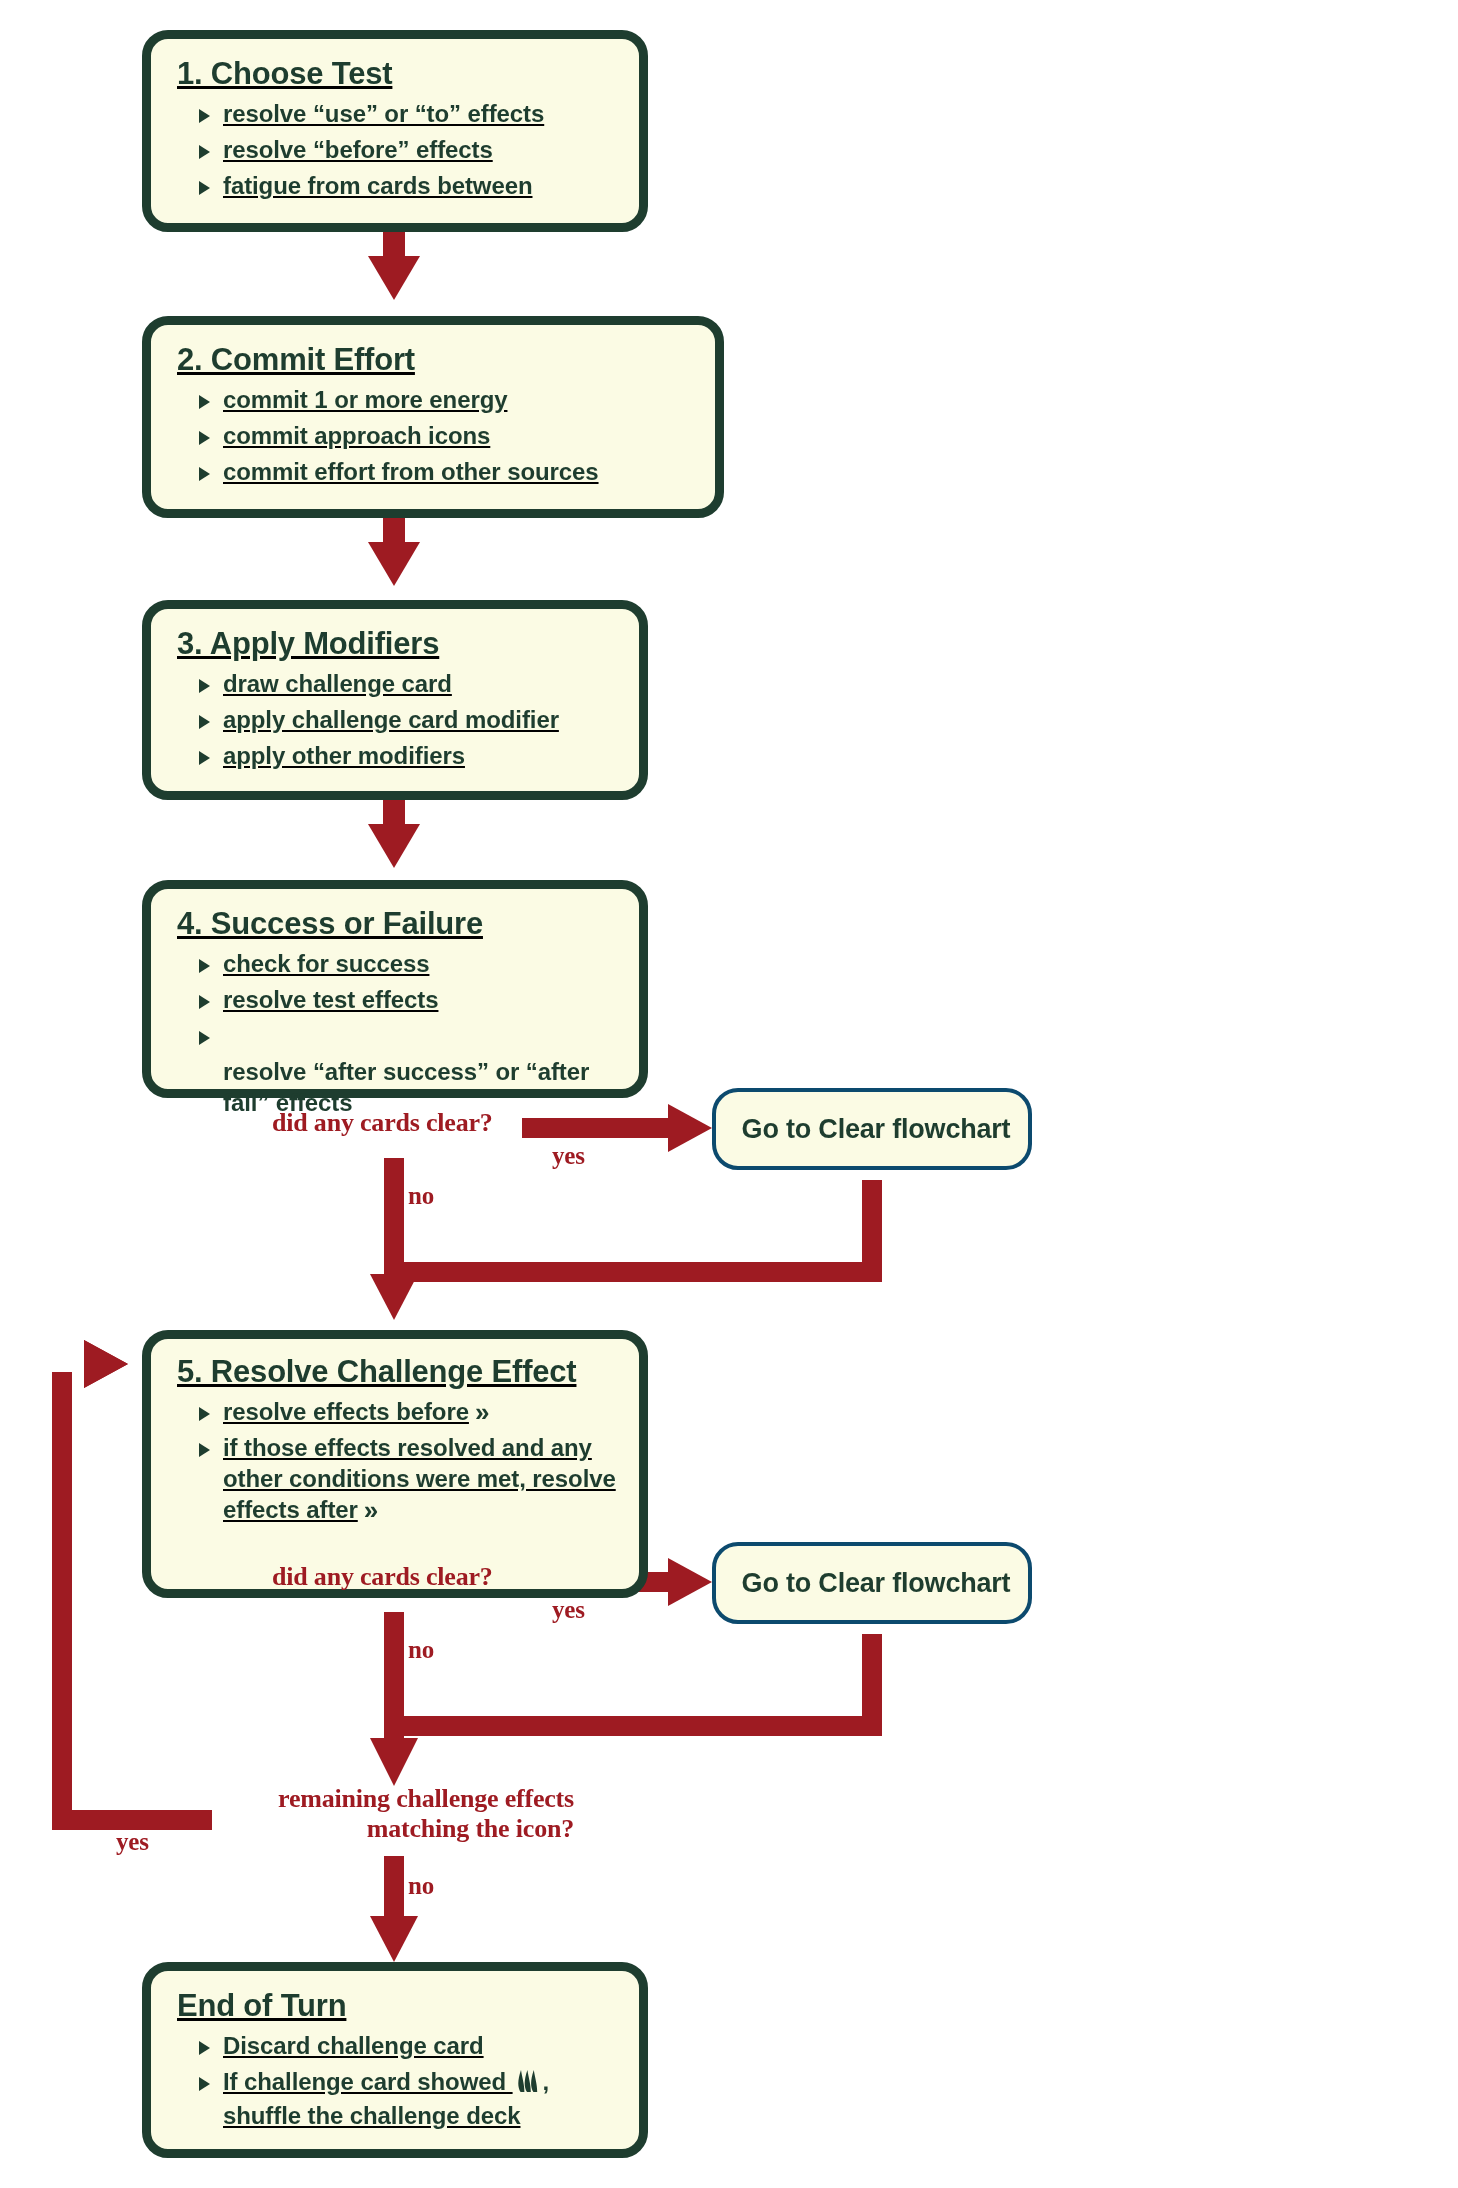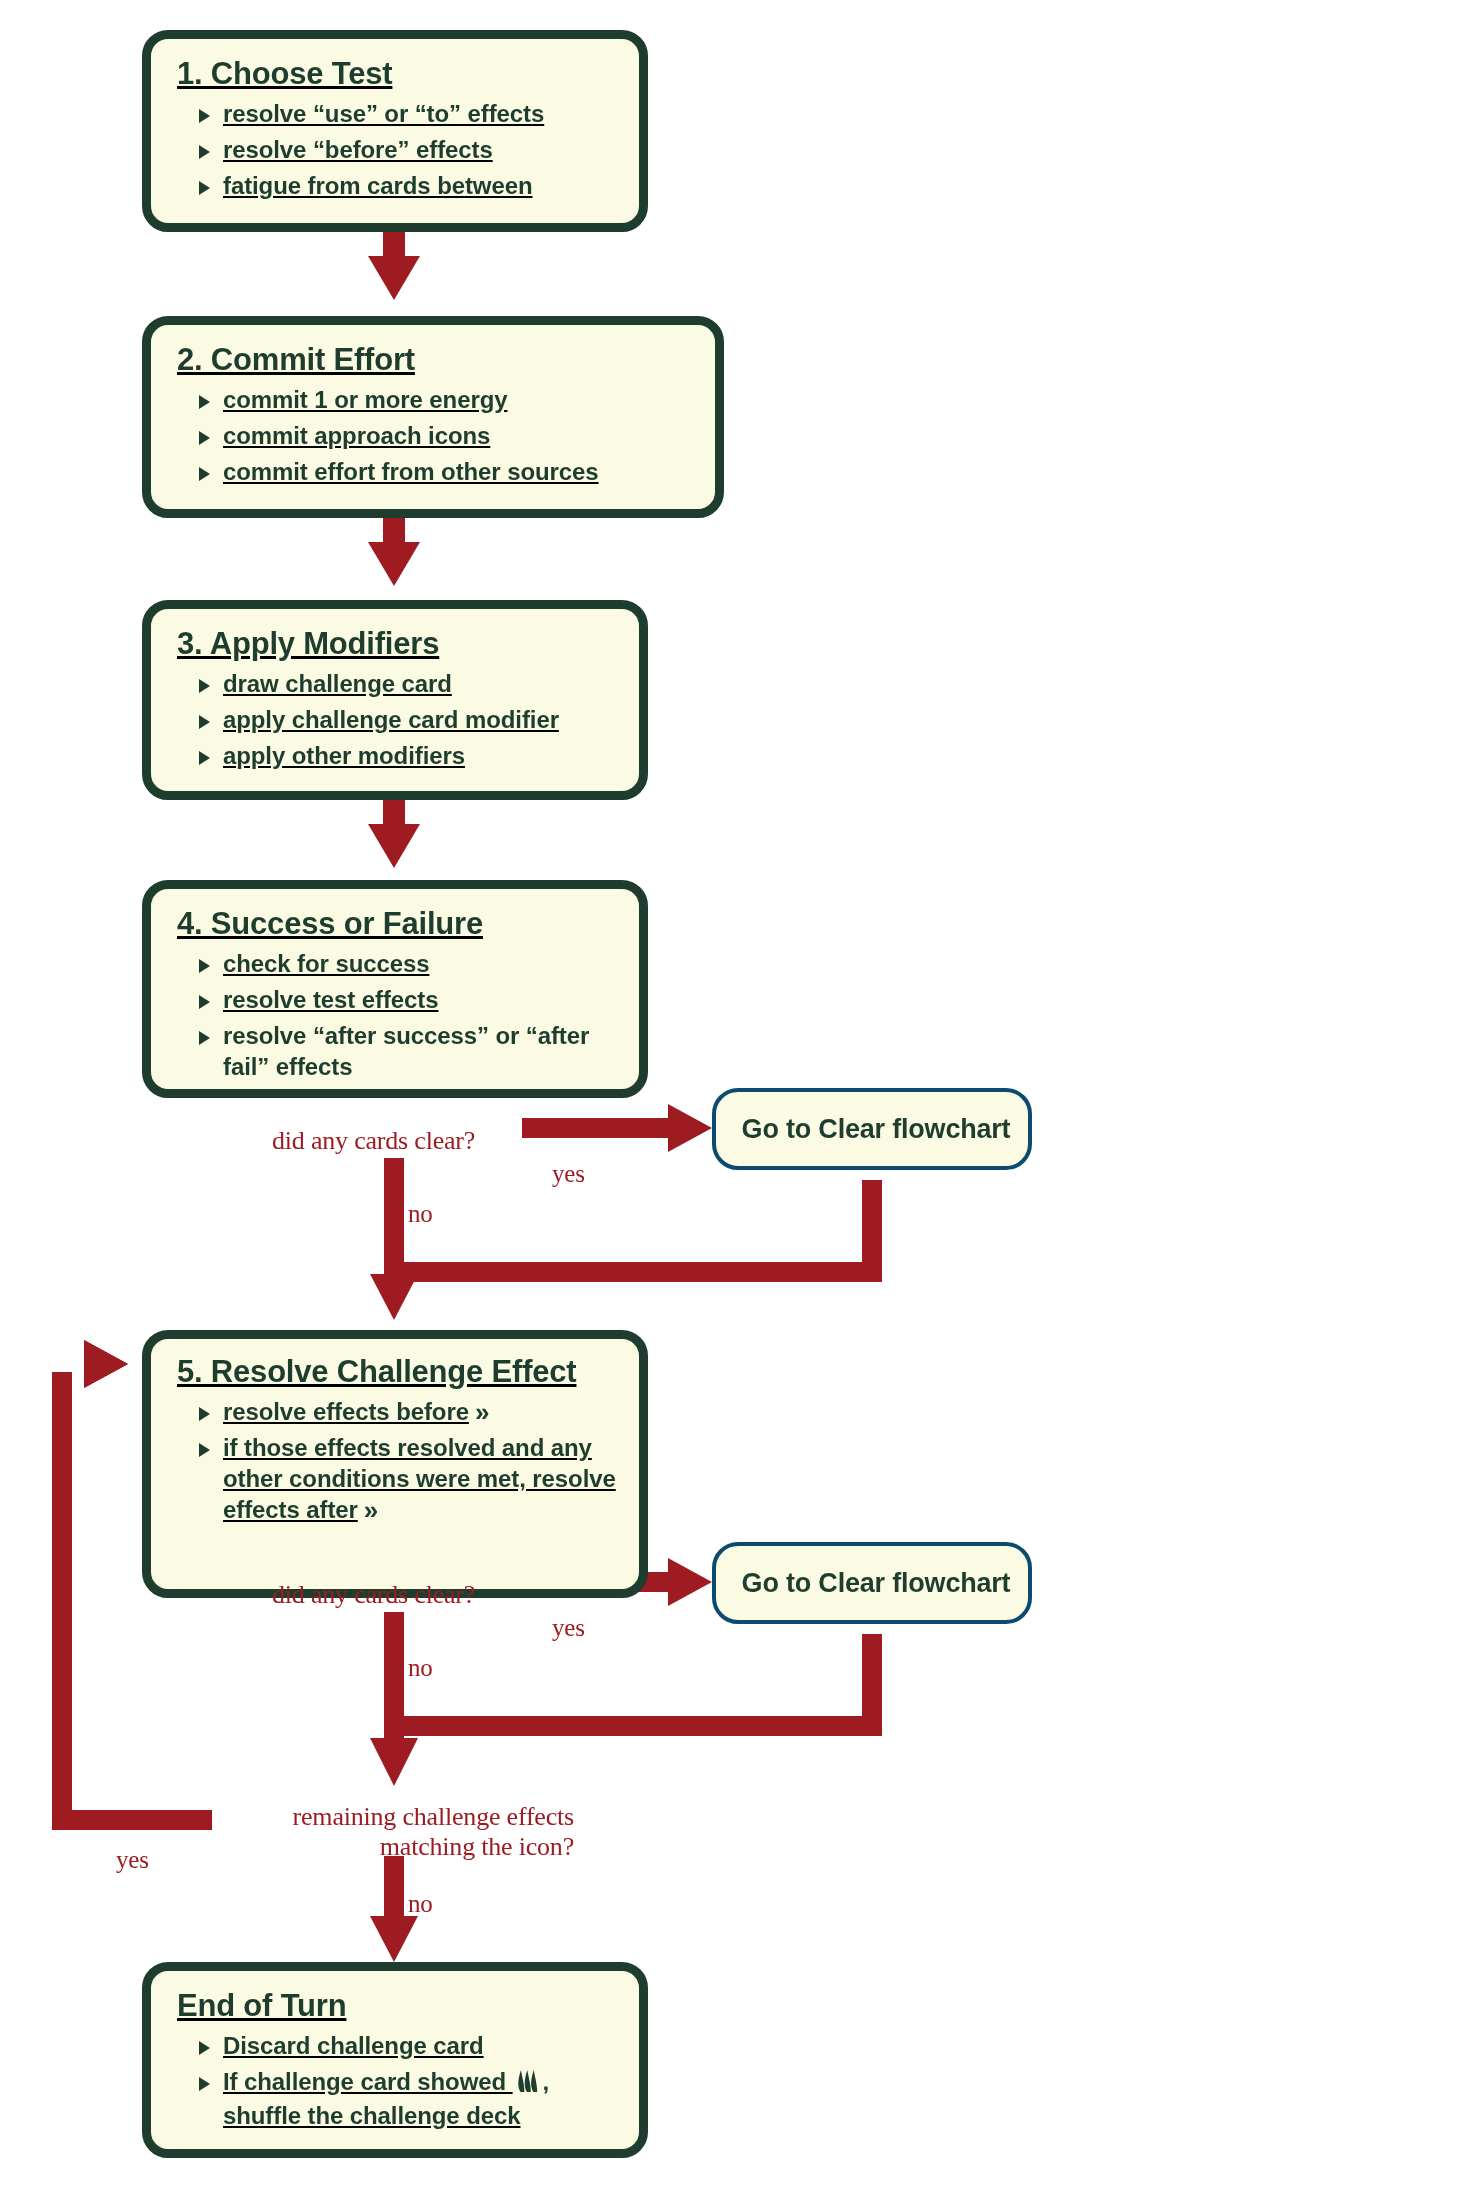--- a/index.html
+++ b/index.html
@@ -113,23 +113,22 @@
     letter-spacing: -0.2px;
     white-space: nowrap;
     padding-left: 8px;
   }
 
   
   .edge-label {
     position: absolute;
     color: #9e1b22;
     font-family: "Liberation Serif", serif;
-    font-weight: normal;
+    font-weight: bold;
     white-space: nowrap;
-    margin-top: 18px;
   }
 
   .question-label {
     font-size: 26px;
     line-height: 1.16;
     text-align: center;
     letter-spacing: -0.2px;
   }
 
   .yesno-label {
@@ -267,21 +266,21 @@
       <li class="bullet-item">
         <span class="tri-icon"></span>
         <span>check for success</span>
       </li>
       <li class="bullet-item">
         <span class="tri-icon"></span>
         <span>resolve test effects</span>
       </li>
       <li class="bullet-item" style="padding-right:6px;">
         <span class="tri-icon"></span>
-        <span style="white-space:normal; display:inline-block; max-width:400px;">resolve “after success” or “after fail” effects</span>
+        <span style="white-space:normal; display:inline-block; max-width:400px;margin-top:36px;">resolve “after success” or “after fail” effects</span>
       </li>
     </ul>
   </div>
 
   <div class="edge-label question-label" style="left:272px; top:1108px;">did any cards clear?</div>
   <div class="edge-label yesno-label" style="left:552px; top:1142px;">yes</div>
   <div class="edge-label yesno-label" style="left:408px; top:1182px;">no</div>
 
   <div class="jump-box" style="left:712px; top:1088px; width:320px; height:82px;">
     <span>Go to Clear flowchart</span>

